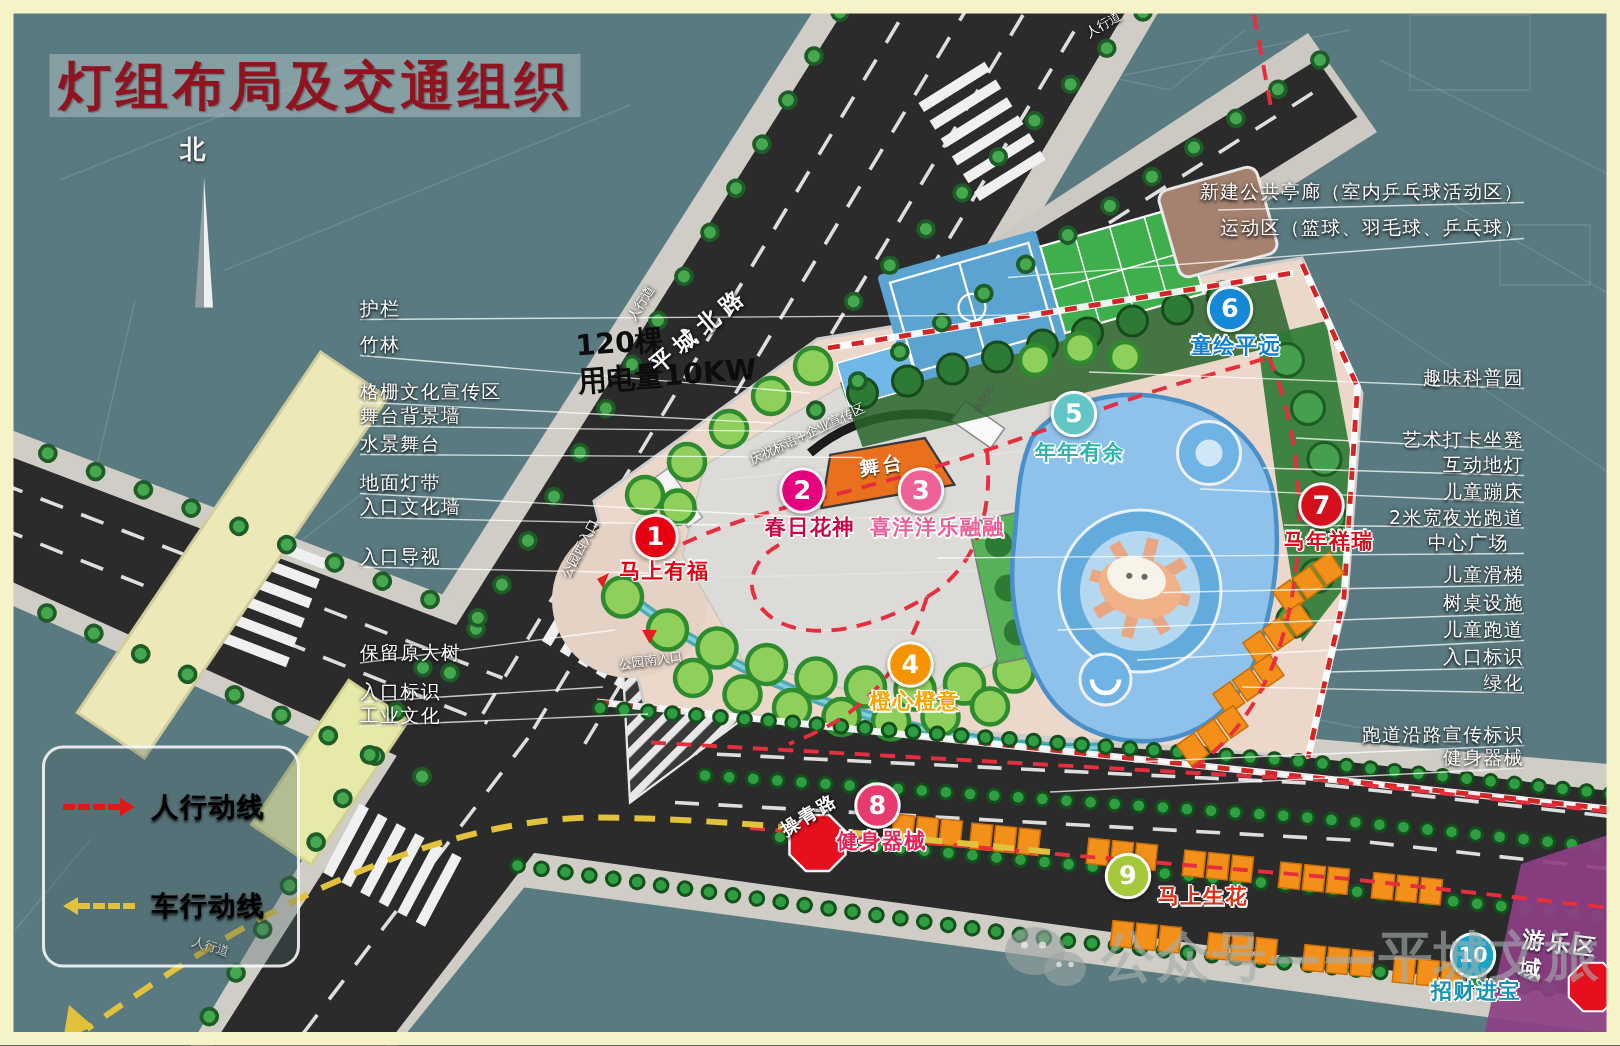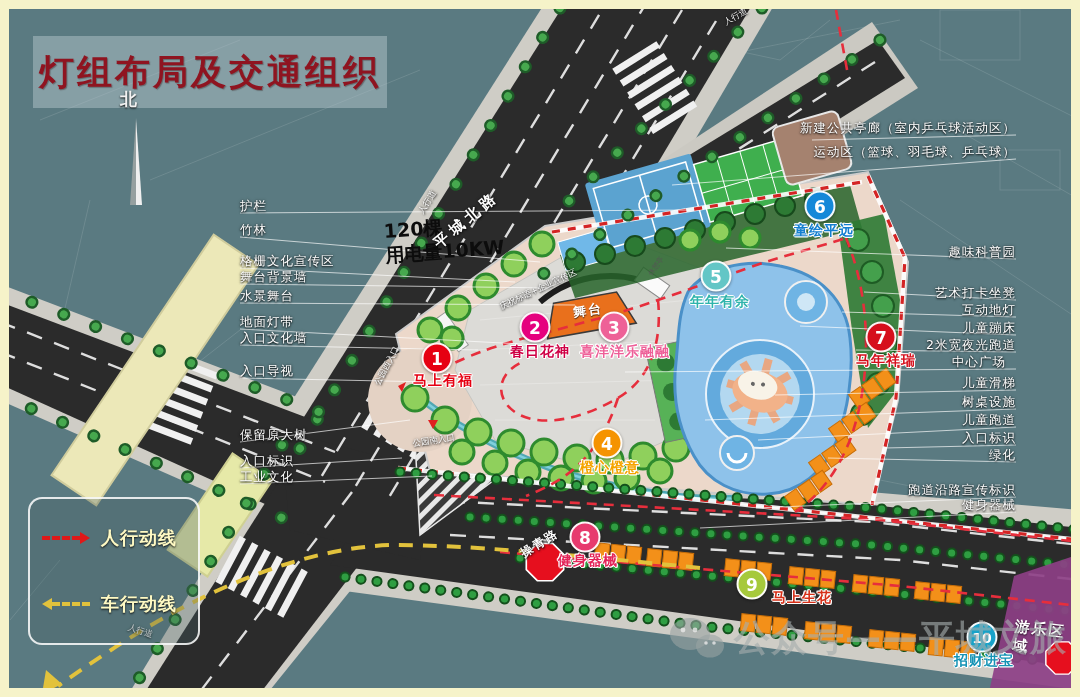--- a/index.html
+++ b/index.html
@@ -16,21 +16,21 @@
   .ch1{stroke:#14501c;stroke-width:11;stroke-dasharray:.1 16;stroke-linecap:round;fill:none;}
   .ch2{stroke:#2f9e42;stroke-width:7;stroke-dasharray:.1 16;stroke-linecap:round;fill:none;}
   .rr{stroke:#e62e3c;stroke-width:2.6;stroke-dasharray:10 7;fill:none;}
   .barw{stroke:#ffffff;stroke-width:4.6;fill:none;opacity:.9;}
   .bar{stroke:#d42424;stroke-width:3.2;stroke-dasharray:8 8;fill:none;}
   .lead{stroke:#ffffff;stroke-width:.9;opacity:.75;}
   .fl{stroke:#ffffff;opacity:.12;stroke-width:1;fill:none;}
 
   
   .ov{position:absolute;z-index:10;}
-  .title{left:33px;top:36px;width:354px;height:72px;background:rgba(178,196,202,.5);
+  .title{left:33px;top:36px;width:354px;height:42px;background:rgba(178,196,202,.5);
          display:flex;align-items:center;justify-content:center;font-size:35px;font-weight:bold;
          color:#8f1420;letter-spacing:3px;text-shadow:1px 1px 1px rgba(40,5,5,.35);}
   .north{left:120px;top:88px;color:#f2f2f2;font-size:17px;font-weight:bold;text-shadow:0 1px 2px #000;}
   .note{left:383px;top:220px;font-size:19px;font-weight:bold;color:#0c0c0c;line-height:1.25;
         transform:rotate(-4deg);transform-origin:0 0;}
   .lab{position:absolute;color:#fff;font-size:12.5px;white-space:nowrap;letter-spacing:1px;z-index:10;
        text-shadow:0 1px 2px rgba(0,0,0,.9),0 0 3px rgba(0,0,0,.55);}
   .rlab{text-align:right;}
   .roadname{font-size:15px;letter-spacing:5px;font-weight:bold;transform-origin:0 50%;}
   .tiny{font-size:8.5px;letter-spacing:0;transform-origin:0 0;}
@@ -45,21 +45,21 @@
   .c5{background:#63c6c6}.c6{background:#1588d8}.c7{background:#d60f1c}.c8{background:#e73a6e}
   .c9{background:#a6c93b}.c10{background:#17a2c8}
   .t1{color:#e60012}.t2{color:#cf0045}.t3{color:#ee5f98}.t4{color:#f5a400}.t5{color:#2fb4ac}
   .t6{color:#147fd0}.t7{color:#d60f1c}.t8{color:#e42458}.t9{color:#d63018}.t10{color:#1593b5}
 
   .legend{left:28px;top:497px;width:172px;height:148px;border:2px solid rgba(255,255,255,.85);
           border-radius:14px;background:rgba(70,95,100,.32);display:flex;flex-direction:column;
           justify-content:space-around;padding:6px 10px;box-sizing:border-box;z-index:15;}
   .leg-row{display:flex;align-items:center;gap:9px;}
   .leg-sym{width:52px;display:flex;align-items:center;justify-content:center;}
-  .leg-lbl{color:#fef9c3;font-size:18px;font-weight:bold;letter-spacing:1px;
+  .leg-lbl{color:#000000;font-size:18px;font-weight:bold;letter-spacing:1px;
            text-shadow:0 1px 2px rgba(0,0,0,.9);}
   .dashred{width:38px;border-top:4px dashed #e01818;display:inline-block;}
   .dashyel{width:38px;border-top:4px dashed #e2c23c;display:inline-block;}
   .tri-r{width:0;height:0;border-left:10px solid #e01818;border-top:6px solid transparent;border-bottom:6px solid transparent;}
   .tri-l{width:0;height:0;border-right:10px solid #e2c23c;border-top:6px solid transparent;border-bottom:6px solid transparent;}
   .oct{width:28px;height:28px;background:#e60f1e;
        clip-path:polygon(30% 0,70% 0,100% 30%,100% 70%,70% 100%,30% 100%,0% 70%,0% 30%);}
   .stageLbl{font-size:13px;font-weight:bold;color:#fff;transform:rotate(-9deg);transform-origin:0 0;
             text-shadow:0 1px 1px rgba(0,0,0,.7);letter-spacing:2px;}
   .pav{font-size:7px;color:#555;transform:rotate(-55deg);transform-origin:0 0;}

